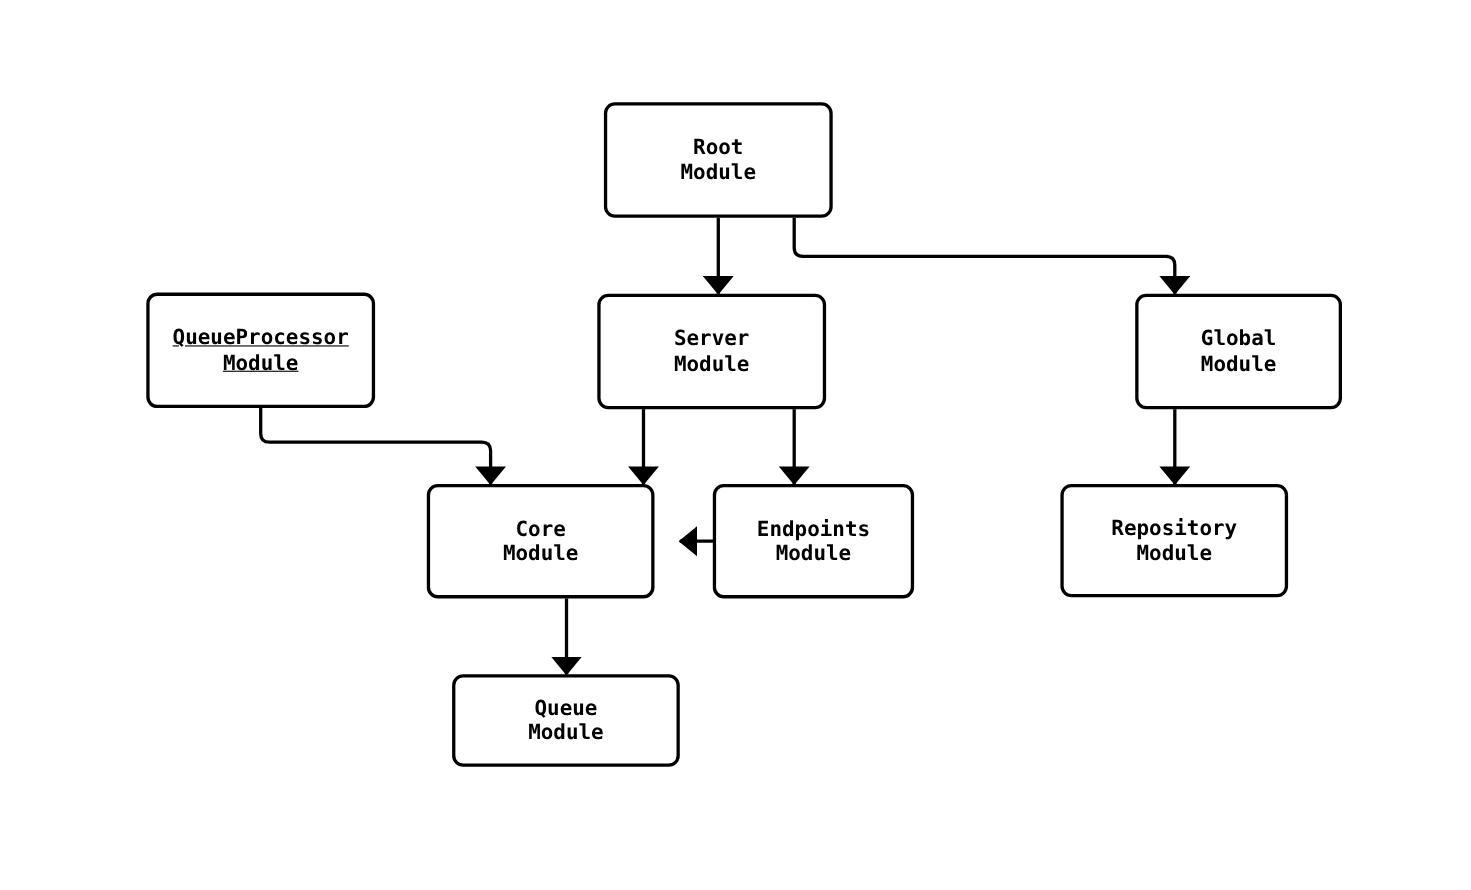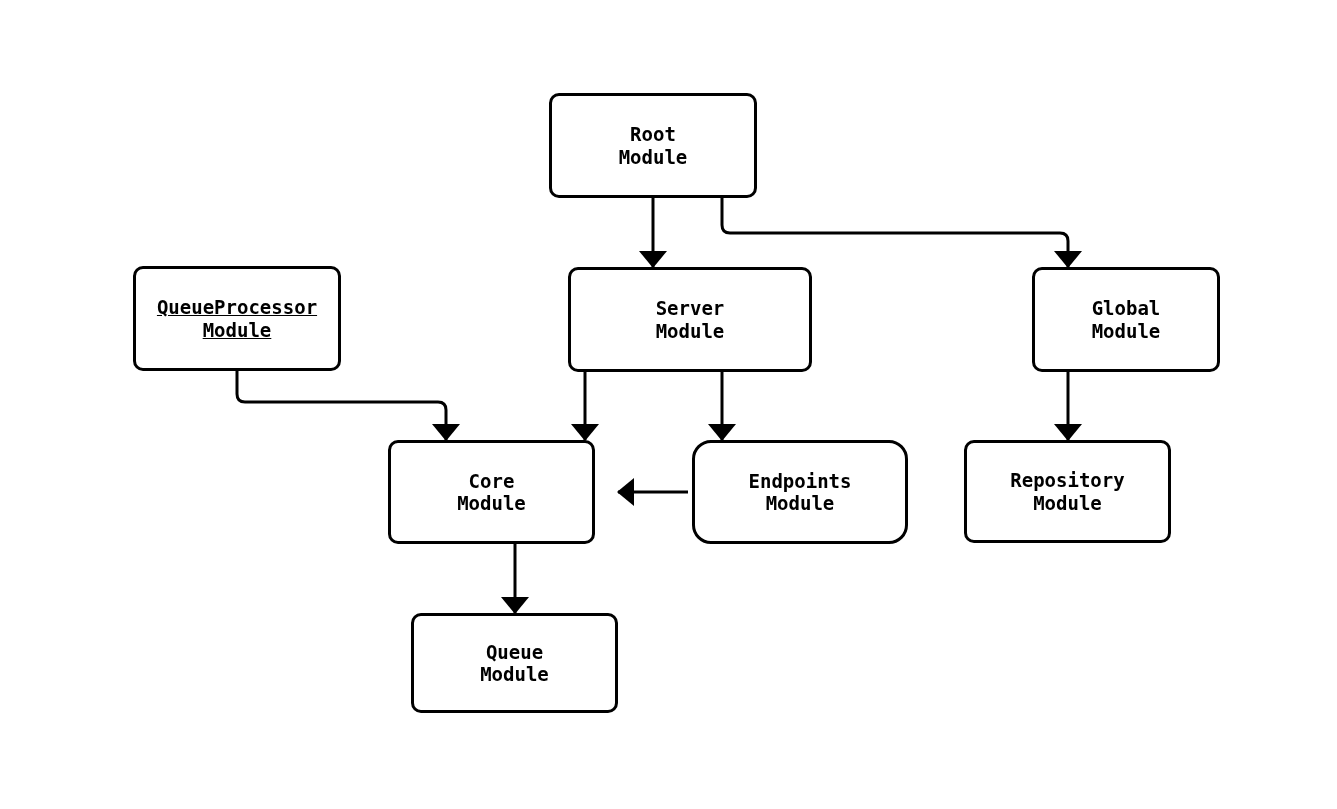--- a/index.html
+++ b/index.html
@@ -54,26 +54,26 @@
       <path d="M722,372 L722,440" class="edge" marker-end="url(#arrowhead)"></path>
       <path d="M1068,372 L1068,440" class="edge" marker-end="url(#arrowhead)"></path>
       <path d="M688,492 L618,492" class="edge" marker-end="url(#arrowhead)"></path>
       <path d="M515,544 L515,613" class="edge" marker-end="url(#arrowhead)"></path>
     </svg>
   <div id="node-layer">
       <div class="node" style="left: 549px; top: 93px; width: 208px; height: 105px;">Root
 Module</div>
       <div class="node" style="left: 133px; top: 266px; width: 208px; height: 105px; text-decoration: underline;">QueueProcessor
 Module</div>
-      <div class="node" style="left: 568px; top: 267px; width: 244px; height: 105px;">Server
+      <div class="node" style="left: 543px; top: 267px; width: 208px; height: 105px;">Server
 Module</div>
       <div class="node" style="left: 1000px; top: 267px; width: 188px; height: 105px; margin-left: 32px;">Global
 Module</div>
       <div class="node" style="left: 388px; top: 440px; width: 207px; height: 104px;">Core
 Module</div>
-      <div class="node" style="left: 692px; top: 440px; width: 216px; height: 104px; border-radius: 19px;">Endpoints
+      <div class="node" style="left: 648px; top: 440px; width: 183px; height: 104px;">Endpoints
 Module</div>
       <div class="node" style="left: 964px; top: 440px; width: 207px; height: 103px;">Repository
 Module</div>
-      <div class="node" style="left: 411px; top: 613px; width: 207px; height: 100px;">Queue
+      <div class="node" style="left: 411px; top: 613px; width: 207px; height: 84px;">Queue
 Module</div>
     </div>
 </div>
 
 </body></html>

